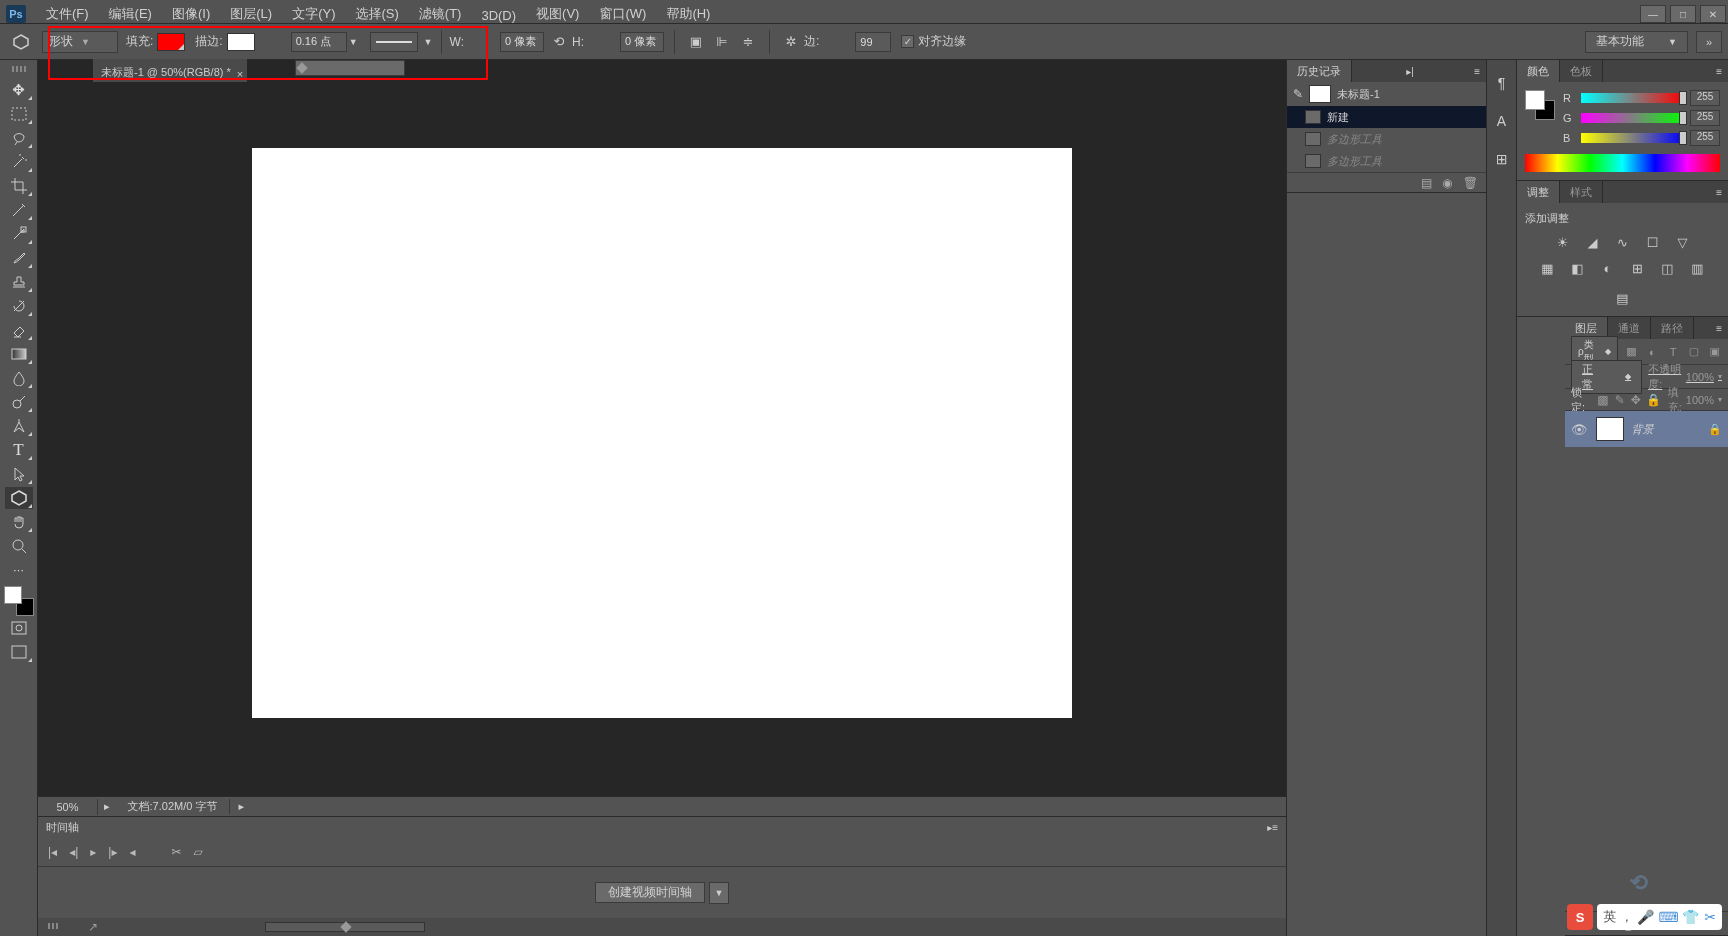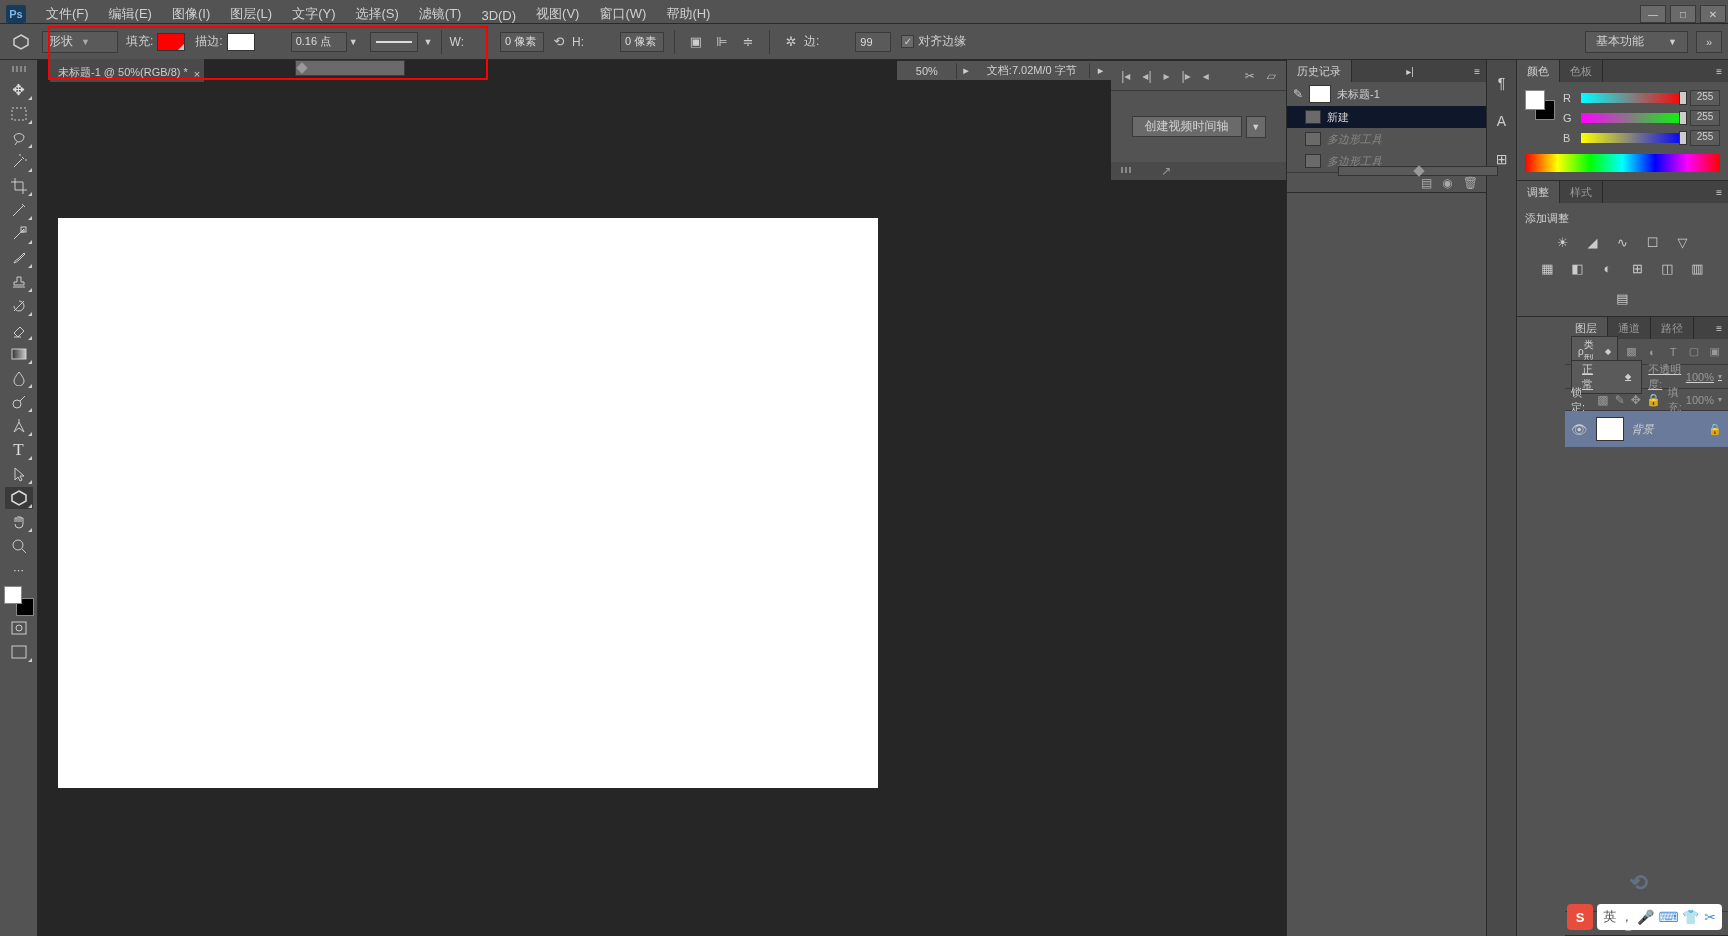--- a/index.html
+++ b/index.html
@@ -28,41 +28,41 @@
 .stroke-style .line { width:36px; height:2px; background:#ddd; }
 .divider { width:1px; height:24px; background:#3a3a3a; margin:0 8px; }
 .mini-icon { width:20px; height:20px; display:flex; align-items:center; justify-content:center; margin:0 3px; font-size:13px; color:#ccc; }
 .checkbox { width:13px; height:13px; background:#6a6a6a; border:1px solid #3a3a3a; display:inline-flex; align-items:center; justify-content:center; margin-right:4px; font-size:10px; }
 .workspace-dd { margin-left:auto; margin-right:8px; height:22px; background:#5a5a5a; border:1px solid #3a3a3a; display:flex; align-items:center; padding:0 10px; font-size:12px; }
 .workspace-dd .caret { margin-left:24px; font-size:9px; }
 .collapse-btn { width:26px; height:22px; background:#5a5a5a; border:1px solid #3a3a3a; display:flex; align-items:center; justify-content:center; margin-right:6px; font-size:11px; }
 
 
 .doctab-row { position:absolute; left:50px; top:60px; height:20px; display:flex; align-items:center; z-index:50; }
-.doctab { padding:6px 4px 2px 8px; background:#4a4a4a; font-size:11px; color:#ccc; display:flex; align-items:flex-end; }
+.doctab { padding:6px 4px 2px 8px; background:#4a4a4a; font-size:11px; color:#ccc; display:flex; align-items:flex-end;margin-left:43px; }
 .doctab .close { margin-left:6px; font-size:11px; }
 .slider-widget { position:absolute; left:295px; top:60px; width:110px; height:16px; background:#6a6a6a; border:1px solid #3a3a3a; z-index:60; }
 .slider-widget .knob { position:absolute; left:2px; top:3px; width:8px; height:8px; background:#999; transform:rotate(45deg); }
 
 
 .main { position:absolute; top:60px; left:0; right:0; bottom:0; display:flex; }
 
 
 .tools { width:38px; background:#535353; border-right:1px solid #2a2a2a; display:flex; flex-direction:column; align-items:center; padding-top:6px; }
 .tool-grip { width:30px; height:8px; display:flex; justify-content:center; gap:2px; margin-bottom:4px; }
 .tool-grip span { width:2px; height:6px; background:#888; }
 .tool { width:28px; height:22px; display:flex; align-items:center; justify-content:center; margin:1px 0; font-size:15px; color:#ddd; position:relative; }
 .tool.active { background:#3a3a3a; }
 .tool .tri { position:absolute; right:1px; bottom:1px; border:2px solid transparent; border-right-color:#ccc; border-bottom-color:#ccc; }
 .fgbg { width:30px; height:30px; position:relative; margin-top:4px; }
 .fgbg .fg { position:absolute; width:18px; height:18px; background:#fff; border:1px solid #888; left:0; top:0; z-index:2; }
 .fgbg .bg { position:absolute; width:18px; height:18px; background:#000; border:1px solid #888; right:0; bottom:0; }
 
 
-.canvas-wrap { flex:1; background:#262626; position:relative; display:flex; flex-direction:row; }
+.canvas-wrap { flex:1; background:#262626; position:relative; display:flex; flex-direction:column; }
 .canvas-stage { flex:1; display:flex; align-items:center; justify-content:center; position:relative; padding-bottom:20px; padding-top:30px;}
 .canvas { width:820px; height:570px; background:#fff; }
 .status-bar { height:20px; background:#535353; display:flex; align-items:center; border-top:1px solid #2a2a2a; font-size:11px; }
 .status-bar .zoom { width:60px; text-align:center; border-right:1px solid #3a3a3a; padding:2px 0; }
 .status-bar .docinfo { padding:0 12px; border-right:1px solid #3a3a3a; }
 .status-bar .play { padding:0 8px; }
 
 
 .timeline { height:120px; background:#535353; border-top:1px solid #2a2a2a; display:flex; flex-direction:column; }
 .timeline-head { height:20px; display:flex; align-items:center; padding:0 8px; font-size:11px; justify-content:space-between; }
@@ -375,20 +375,24 @@
     <div class="canvas-stage">
       <div class="canvas"></div>
     </div>
     <div class="status-bar">
       <div class="zoom">50%</div>
       <span style="padding:0 6px;">▸</span>
       <div class="docinfo">文档:7.02M/0 字节</div>
       <div class="play">▸</div>
     </div>
     <div class="timeline">
+      <div class="timeline-head">
+        <span>时间轴</span>
+        <span style="font-size:10px;">▸≡</span>
+      </div>
       <div class="timeline-controls">
         <span class="btn">|◂</span>
         <span class="btn">◂|</span>
         <span class="btn">▸</span>
         <span class="btn">|▸</span>
         <span class="btn">◂</span>
         <span style="width:12px;"></span>
         <span class="btn">✂</span>
         <span class="btn">▱</span>
       </div>

